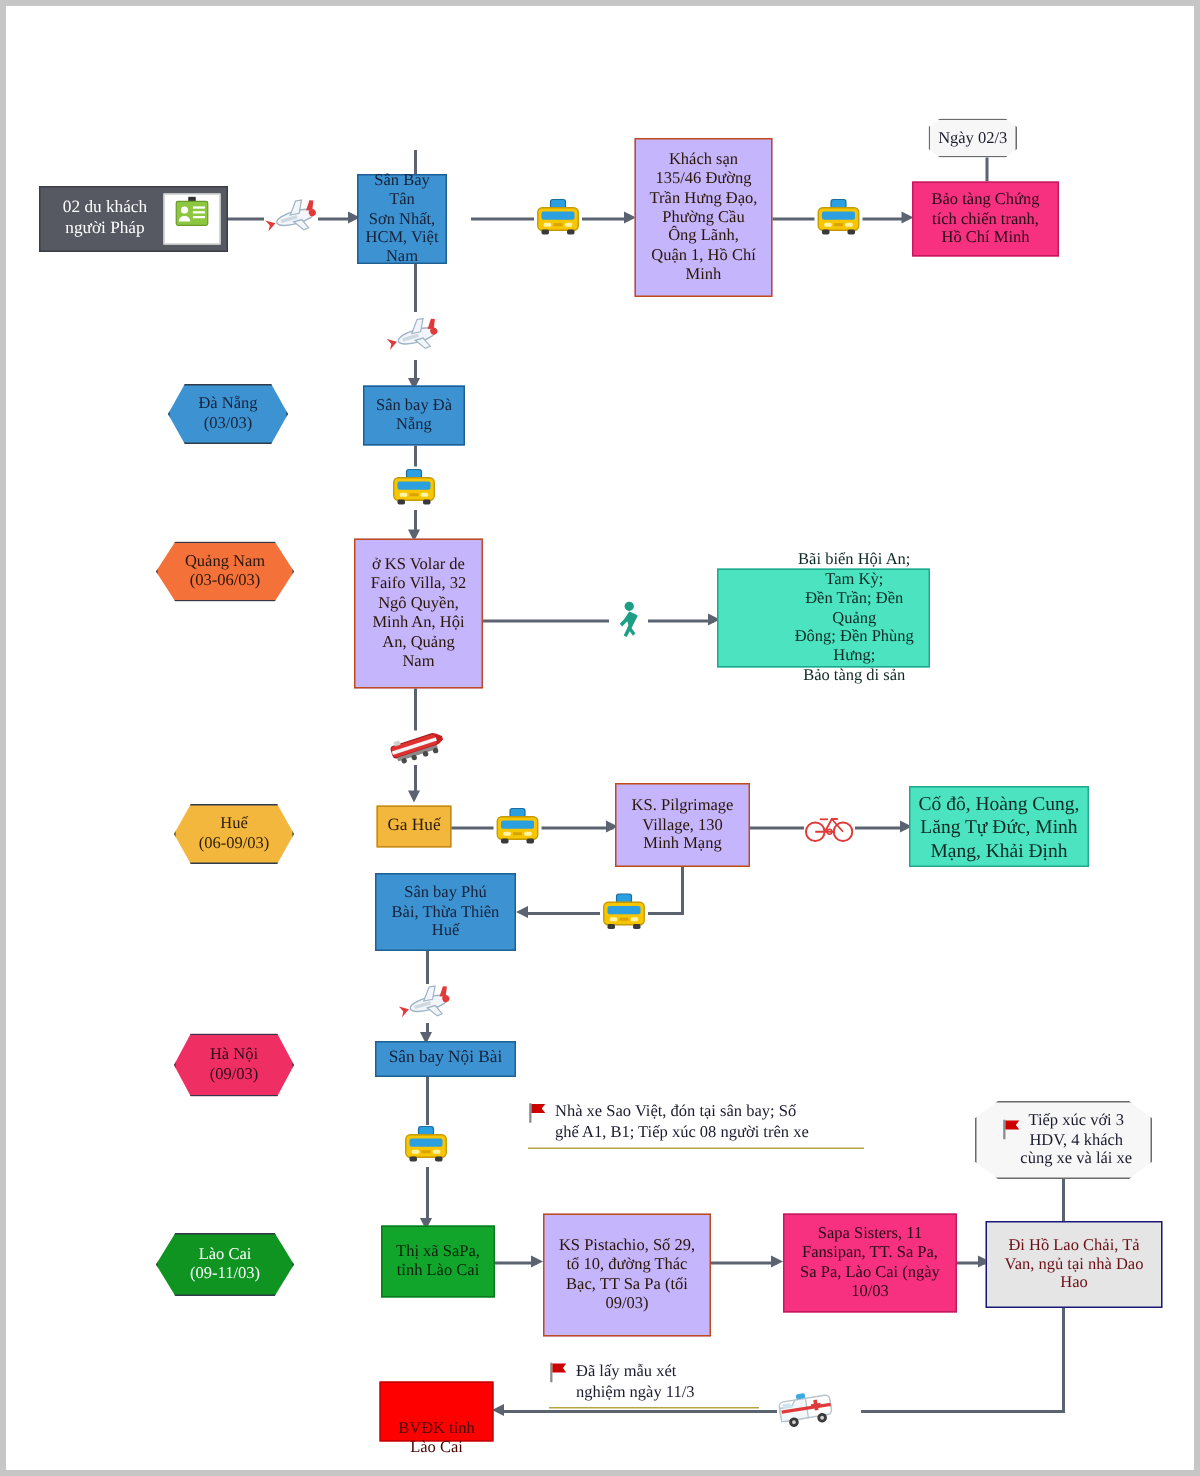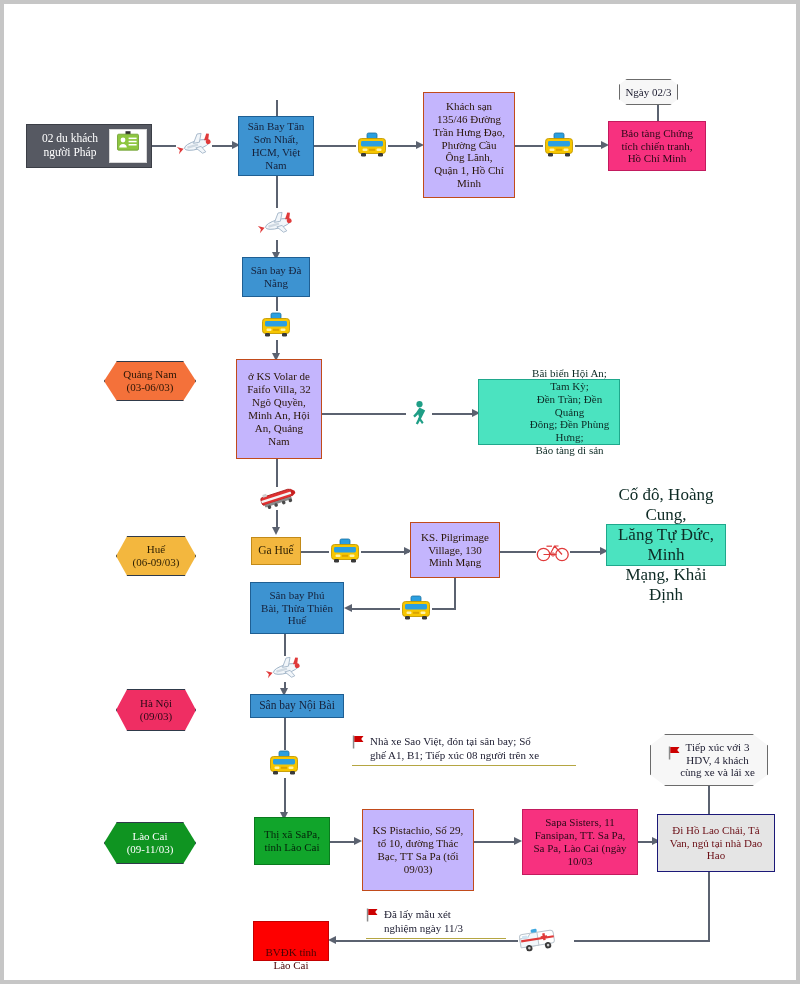--- a/index.html
+++ b/index.html
@@ -111,21 +111,21 @@
         <path d="M29 15 L33 9 L35.5 10 L33 16 Z" fill="#e03a3a"></path>
         <rect x="11" y="16.2" width="11" height="2.4" fill="#cfd9e2"></rect>
         <circle cx="32.6" cy="17.5" r="2.4" fill="#e03a3a"></circle>
       </g>
     </svg>
   </div>
 
   <div class="line hline" style="left:208px;top:141px;width:22px;"></div>
   <div class="arrow arr-r" style="left:228px;top:137px;"></div>
 
-  <div class="node rect blue" style="left:234px;top:112px;width:76px;height:60px;font-size:11px;">
+  <div class="node rect blue" style="left:234px;top:112px;width:60px;height:60px;font-size:11px;">
     <span style="white-space:pre-line;">Sân Bay Tân
 Sơn Nhất,
 HCM, Việt
 Nam</span>
   </div>
 
   <div class="line hline" style="left:310px;top:141px;width:42px;"></div>
   <div class="icon" style="left:352px;top:126px;width:32px;height:30px;">
     <svg width="32" height="30" viewBox="0 0 32 30">
       <rect x="11" y="3" width="10" height="6" rx="1.6" fill="#2b9fe0" stroke="#1b6f9e" stroke-width="0.8"></rect>
@@ -188,20 +188,24 @@
         <path d="M19 20 L24 27 L27.5 26.5 L24.5 20 Z" fill="#f2f6fa" stroke="#9fb3c6" stroke-width="0.8"></path>
         <path d="M29 15 L33 9 L35.5 10 L33 16 Z" fill="#e03a3a"></path>
         <rect x="11" y="16.2" width="11" height="2.4" fill="#cfd9e2"></rect>
         <circle cx="32.6" cy="17.5" r="2.4" fill="#e03a3a"></circle>
       </g>
     </svg>
   </div>
   <div class="line vline" style="left:272px;top:236px;height:16px;"></div>
   <div class="arrow arr-d" style="left:268px;top:248px;"></div>
 
+  <div class="node hex blue" style="left:108px;top:252px;width:80px;height:40px;font-size:11px;">
+    <span style="white-space:pre-line;">Đà Nẵng
+(03/03)</span>
+  </div>
 
   <div class="node rect blue" style="left:238px;top:253px;width:68px;height:40px;font-size:11px;">
     <span style="white-space:pre-line;">Sân bay Đà
 Nẵng</span>
   </div>
 
   <div class="line vline" style="left:272px;top:293px;height:14px;"></div>
   <div class="icon" style="left:256px;top:306px;width:32px;height:30px;">
     <svg width="32" height="30" viewBox="0 0 32 30">
       <rect x="11" y="3" width="10" height="6" rx="1.6" fill="#2b9fe0" stroke="#1b6f9e" stroke-width="0.8"></rect>
@@ -305,21 +309,21 @@
       <circle cx="7.5" cy="16.5" r="6.2" fill="none" stroke="#e03a3a" stroke-width="1.3"></circle>
       <circle cx="26" cy="16.5" r="6.2" fill="none" stroke="#e03a3a" stroke-width="1.3"></circle>
       <path d="M7.5 16.5 L14 16.5 L18.5 8 L22.5 8 M14 16.5 L18.5 8 M18.5 8 L26 16.5 M14 16.5 L20.5 16.5" fill="none" stroke="#e03a3a" stroke-width="1.2"></path>
       <path d="M10.5 8.2 L16 8.2" stroke="#e03a3a" stroke-width="1.2"></path>
       <circle cx="17" cy="16.5" r="1.6" fill="none" stroke="#e03a3a" stroke-width="1"></circle>
     </svg>
   </div>
   <div class="line hline" style="left:566px;top:547px;width:34px;"></div>
   <div class="arrow arr-r" style="left:596px;top:543px;"></div>
 
-  <div class="node rect teal" style="left:602px;top:520px;width:120px;height:42px;font-size:17px;">
+  <div class="node rect teal" style="left:602px;top:520px;width:120px;height:54px;font-size:13px;">
     <span style="white-space:pre-line;">Cố đô, Hoàng Cung,
 Lăng Tự Đức, Minh
 Mạng, Khải Định</span>
   </div>
 
   <div class="line vline" style="left:450px;top:574px;height:32px;"></div>
   <div class="line hline" style="left:428px;top:604px;width:24px;"></div>
   <div class="icon" style="left:396px;top:589px;width:32px;height:30px;">
     <svg width="32" height="30" viewBox="0 0 32 30">
       <rect x="11" y="3" width="10" height="6" rx="1.6" fill="#2b9fe0" stroke="#1b6f9e" stroke-width="0.8"></rect>

